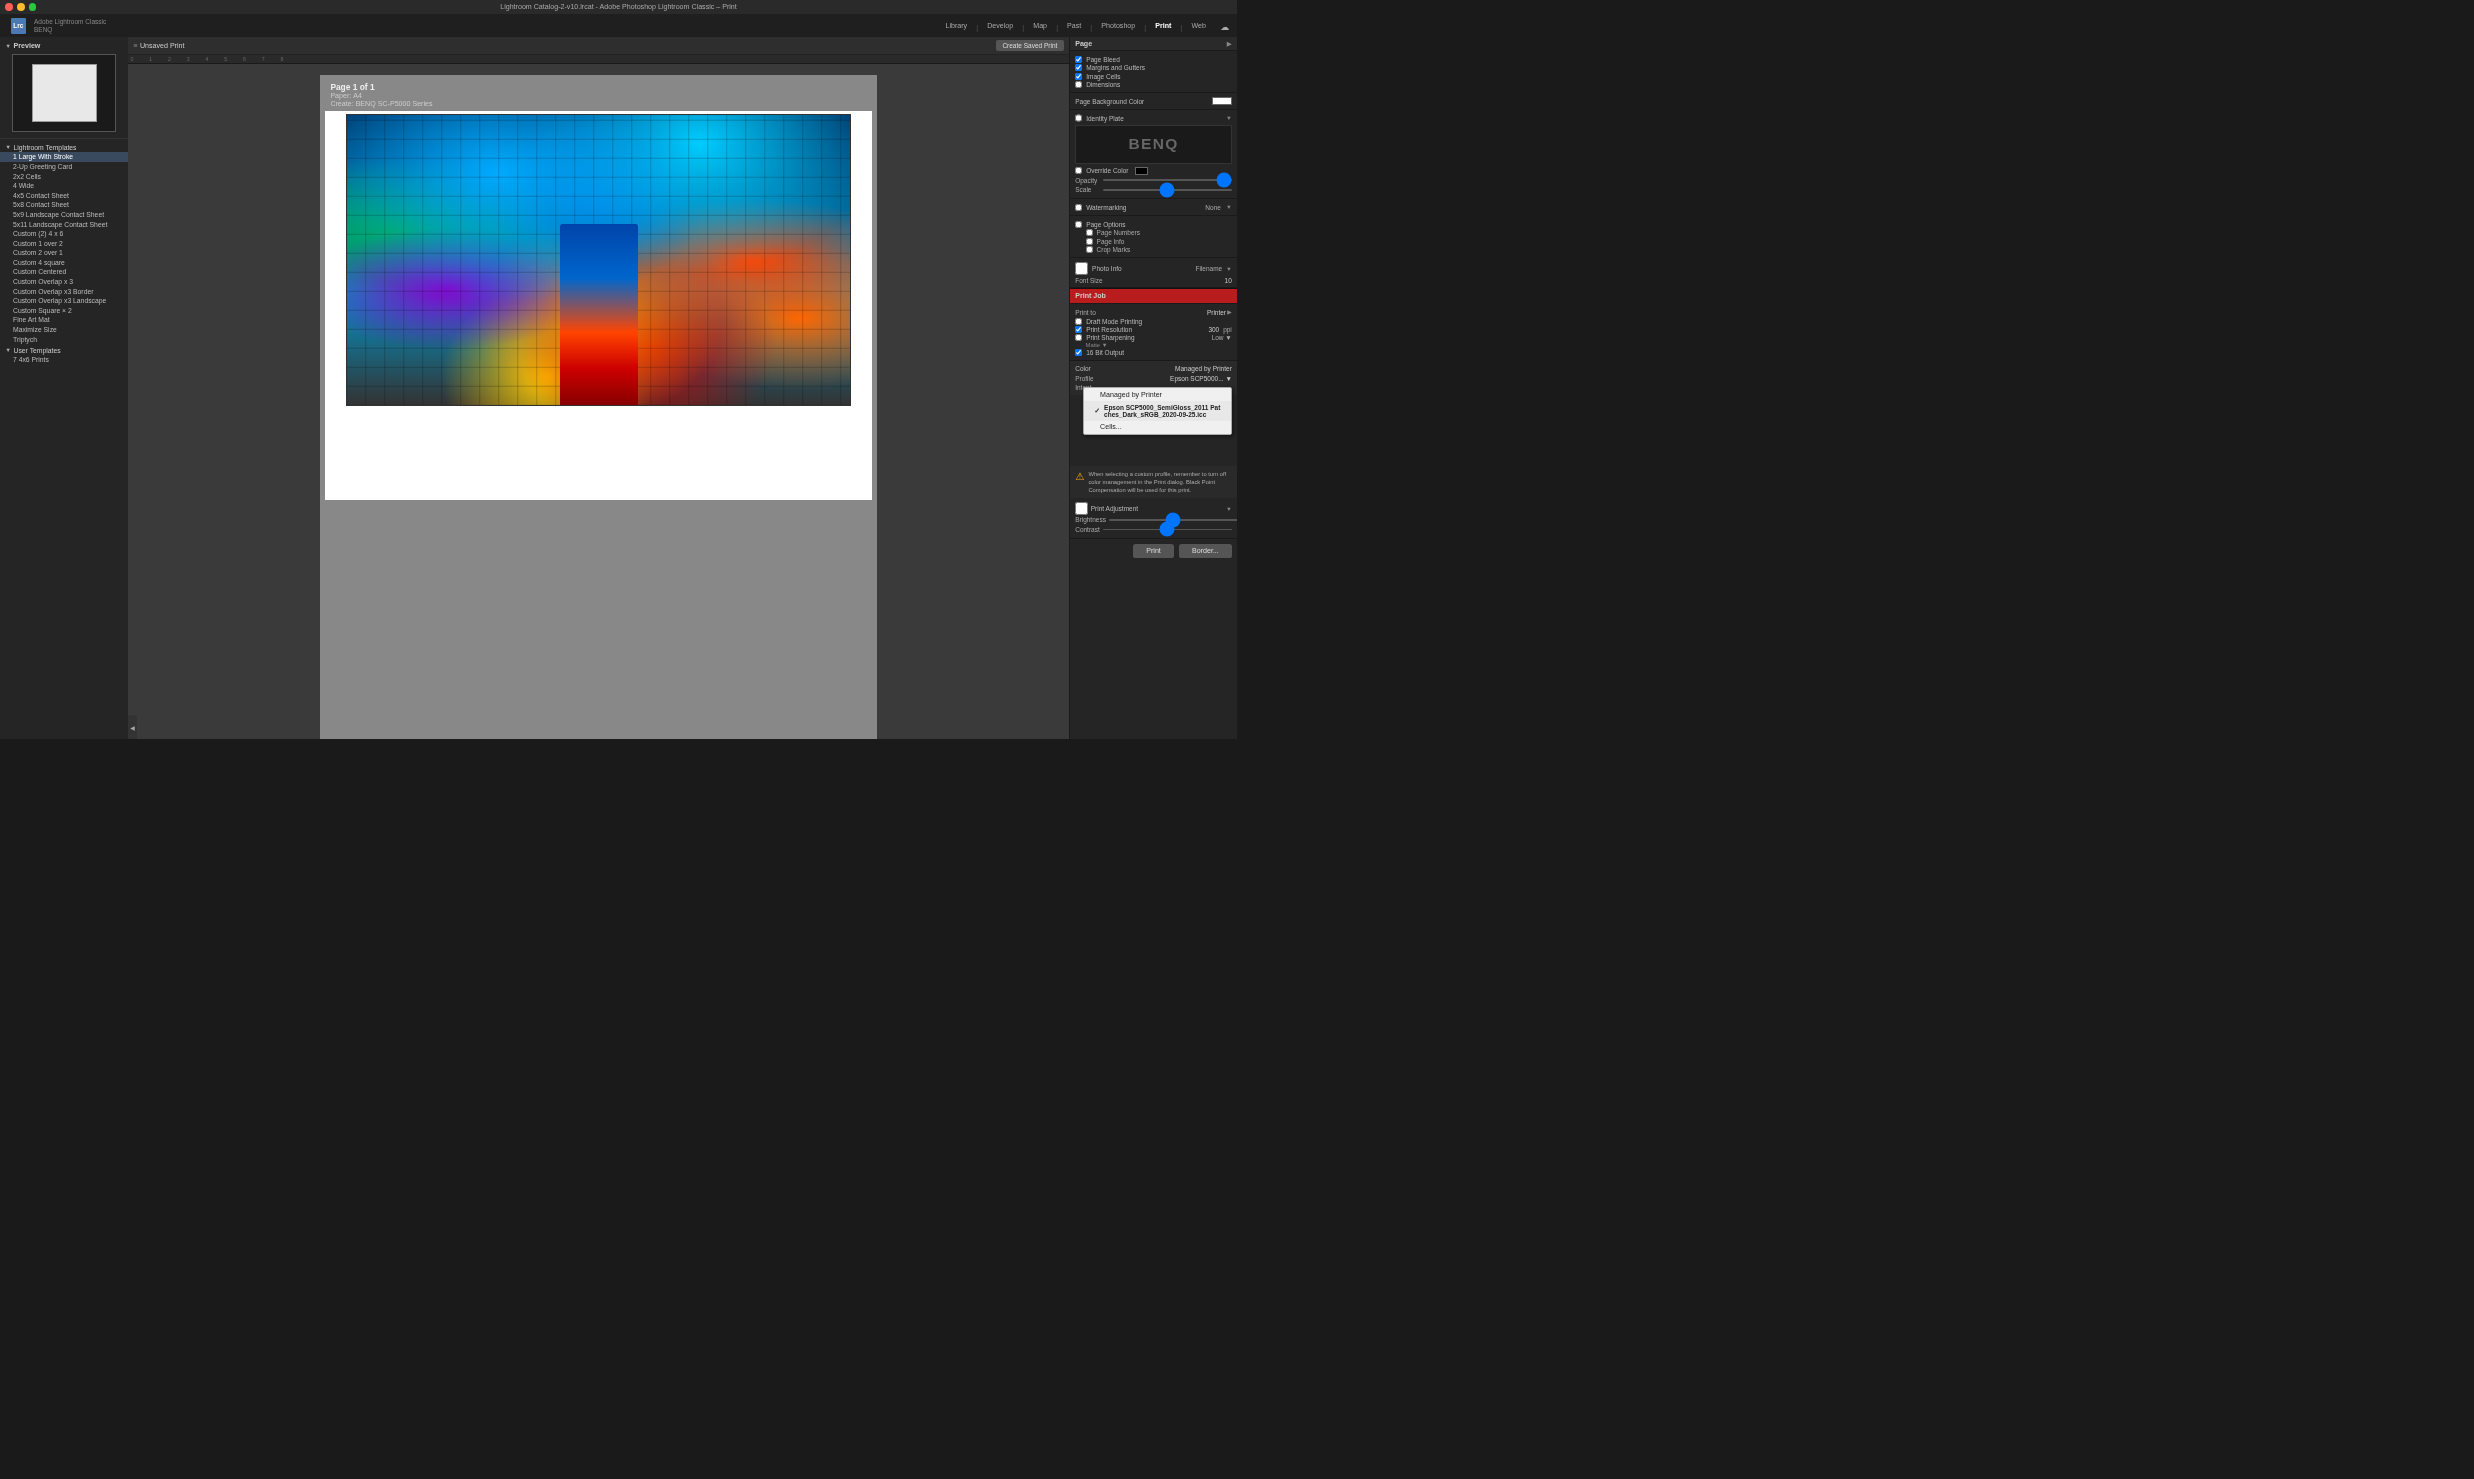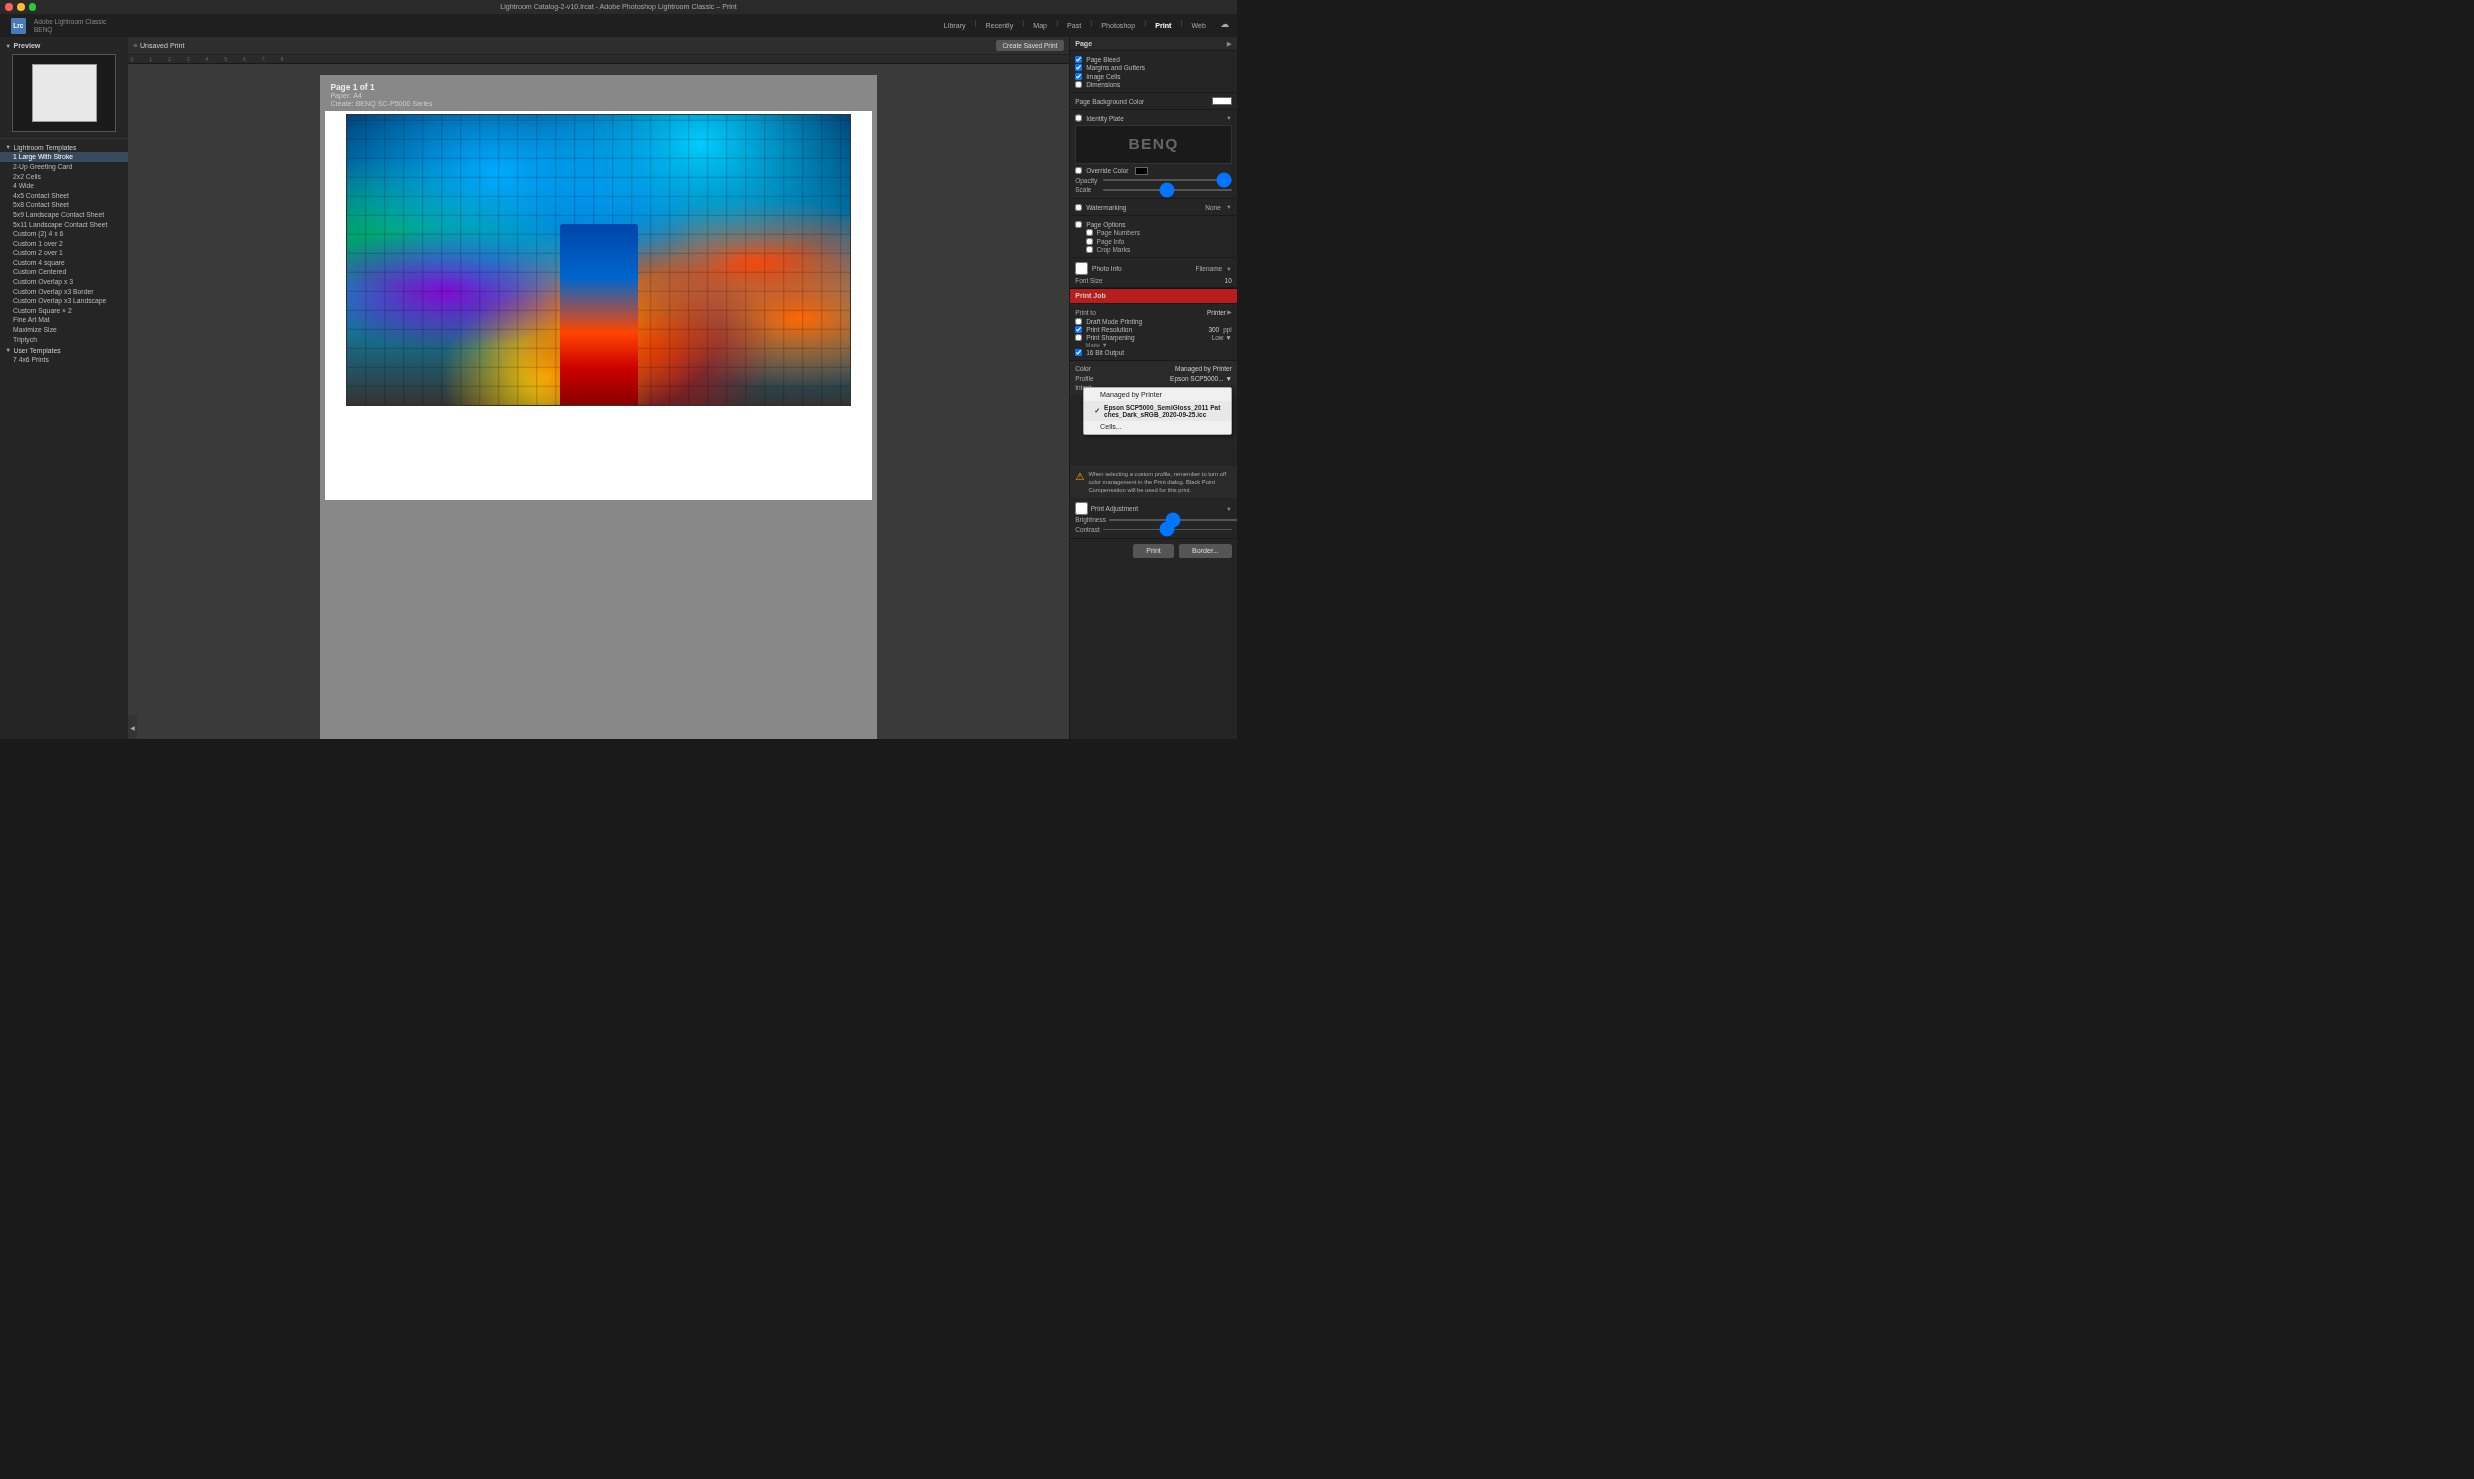--- a/index.html
+++ b/index.html
@@ -74,21 +74,21 @@
     }
     #app-name {
       font-size: 6.5px;
       color: #888;
       margin-right: 13px;
       line-height: 1.2;
     }
     #nav-modules {
       margin-left: auto;
       display: flex;
-      align-items: flex-start;
+      align-items: flex-end;
       gap: 1.3px;
     }
     .nav-module {
       padding: 2.6px 7.8px;
       color: #aaa;
       font-size: 7.1px;
       cursor: pointer;
     }
     .nav-module.active {
       color: #ffffff;
@@ -595,21 +595,21 @@
   <div id="lr-logo">
     <div id="lr-logo-badge">Lrc</div>
   </div>
   <div id="app-name">
     <div>Adobe Lightroom Classic</div>
     <div>BENQ</div>
   </div>
   <div id="nav-modules">
     <span class="nav-module">Library</span>
     <span class="nav-sep">|</span>
-    <span class="nav-module">Recently</span>
+    <span class="nav-module">Develop</span>
     <span class="nav-sep">|</span>
     <span class="nav-module">Map</span>
     <span class="nav-sep">|</span>
     <span class="nav-module">Past</span>
     <span class="nav-sep">|</span>
     <span class="nav-module">Photoshop</span>
     <span class="nav-sep">|</span>
     <span class="nav-module active">Print</span>
     <span class="nav-sep">|</span>
     <span class="nav-module">Web</span>

